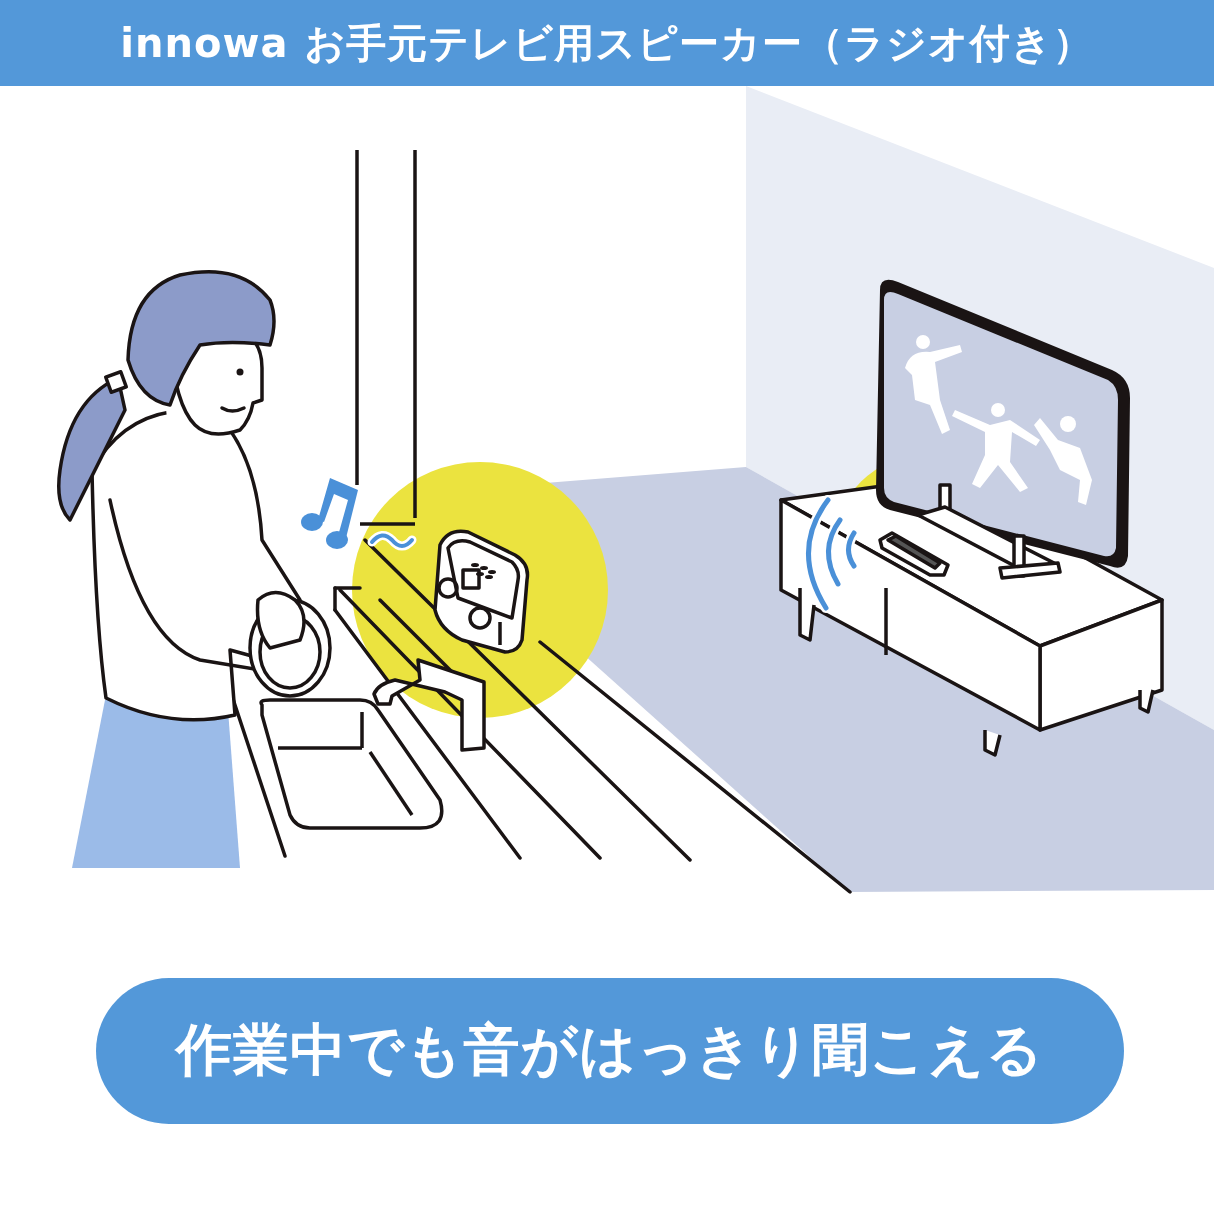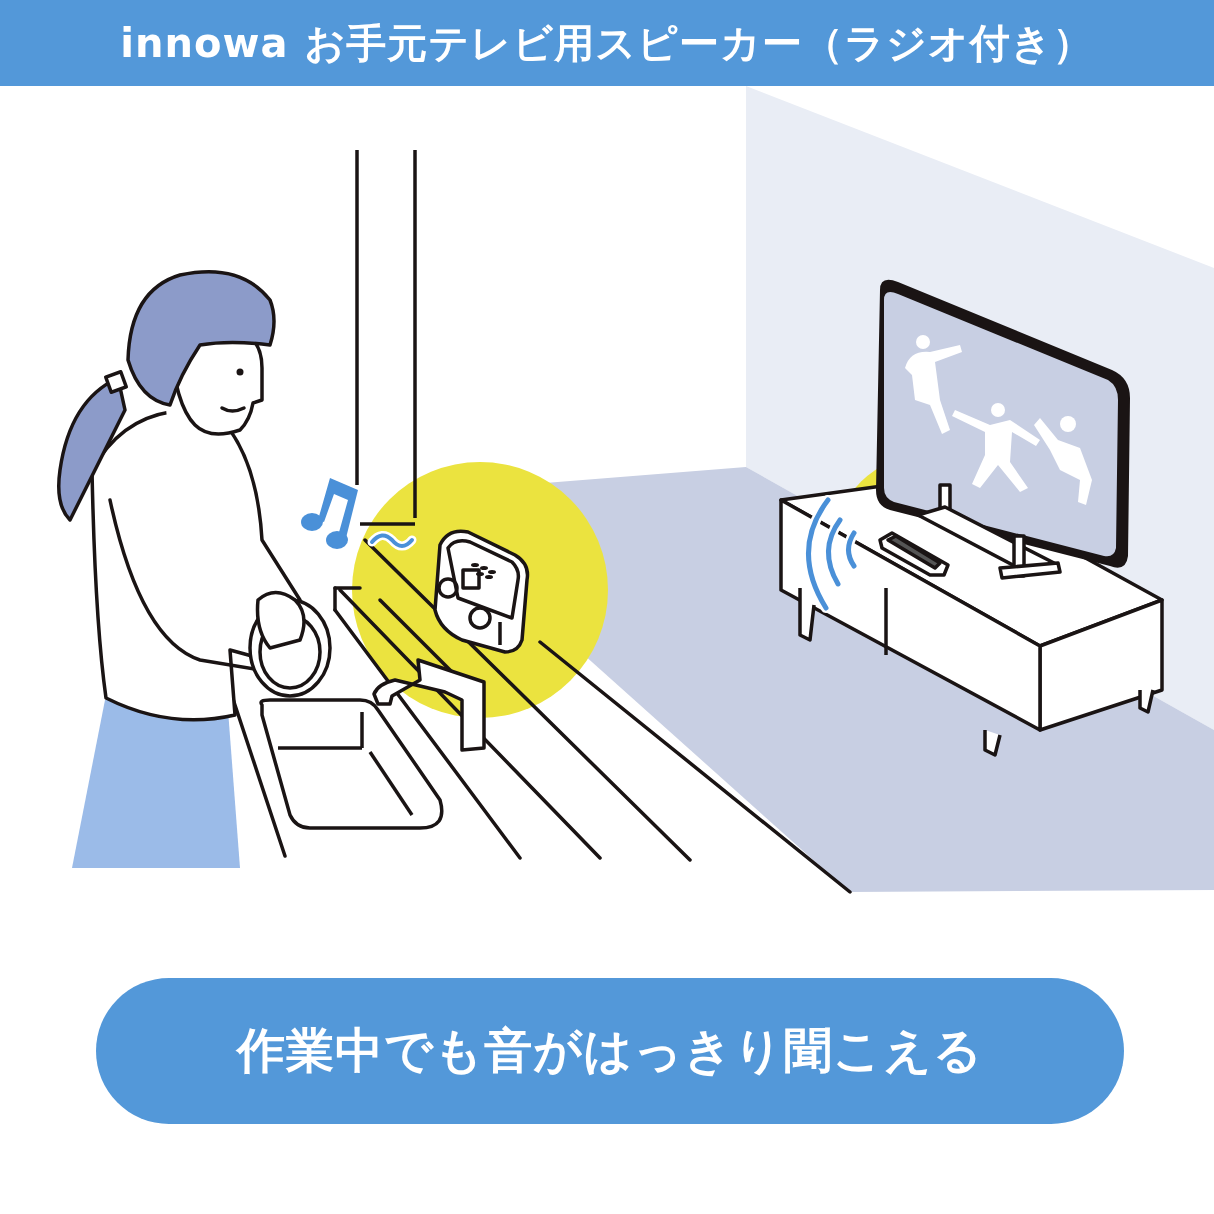--- a/index.html
+++ b/index.html
@@ -3,21 +3,21 @@
 <meta charset="utf-8">
 <style>
   html, body { margin:0; padding:0; background:#ffffff; }
   body { width:1214px; height:1214px; position:relative; overflow:hidden; font-family:"DejaVu Sans", sans-serif; }
   .header { position:absolute; left:0; top:0; width:1214px; height:86px; background:#5398d9; display:flex; align-items:center; justify-content:center; }
   .header-title { color:#ffffff; font-size:40px; font-weight:bold; letter-spacing:1px; white-space:nowrap; }
   .header-title .brand { margin-right:16px; }
   .scene { position:absolute; left:0; top:86px; width:1214px; height:880px; }
   .scene svg { position:absolute; left:0; top:0; }
   .pill { position:absolute; left:96px; top:978px; width:1028px; height:146px; border-radius:73px; background:#5398d9; display:flex; align-items:center; justify-content:center; }
-  .pill-text { color:#ffffff; font-size:48px; font-weight:bold; letter-spacing:1px; white-space:nowrap; }
+  .pill-text { color:#ffffff; font-size:56px; font-weight:bold; letter-spacing:1px; white-space:nowrap; }
 </style>
 </head>
 <body>
 
 <div class="header">
   <div class="header-title">
     <span class="brand">innowa</span><span>お手元テレビ用スピーカー（ラジオ付き）</span>
   </div>
 </div>
 

